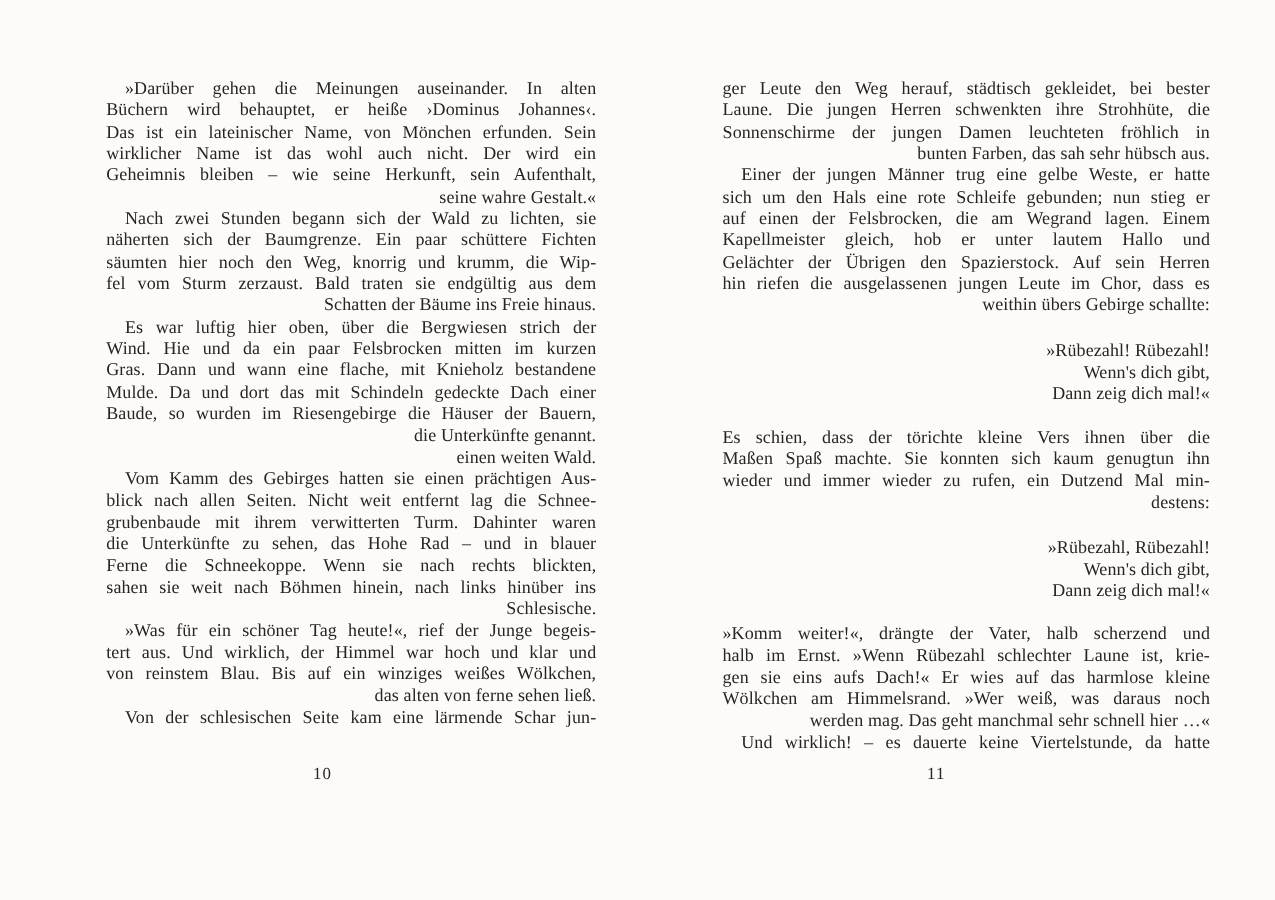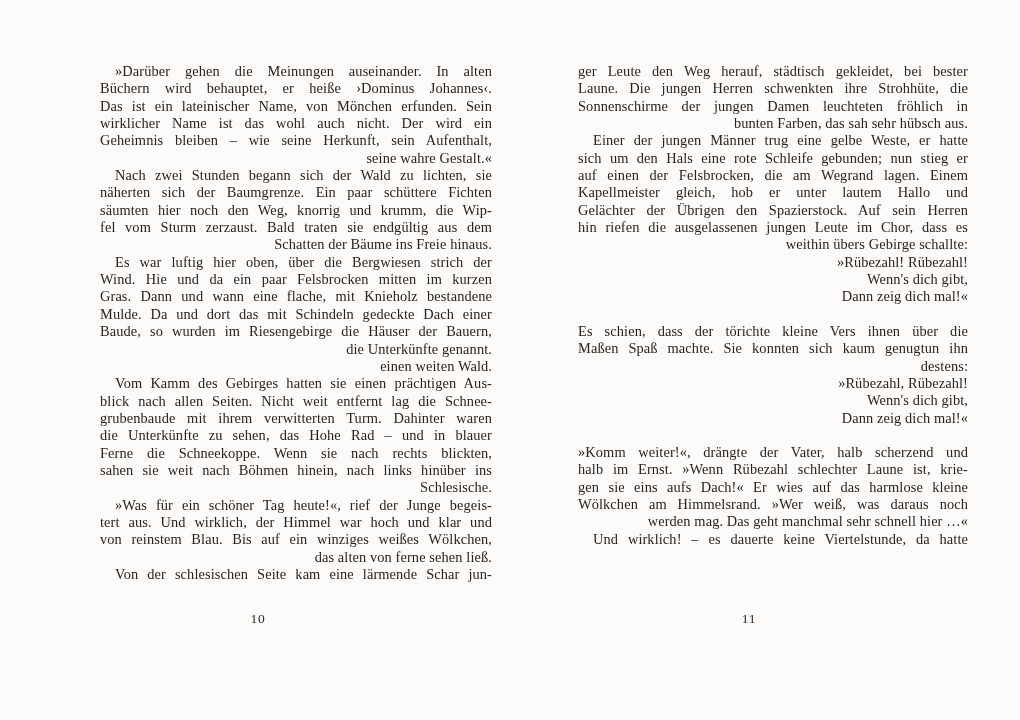--- a/index.html
+++ b/index.html
@@ -19,27 +19,27 @@
     position: absolute;
     inset: 0;
   }
   .text-col {
     position: absolute;
     top: 63px;
     font-size: 14.4px;
     line-height: 17.35px;
     letter-spacing: 0.1px;
   }
-  #col-left  { left: 100px;  width: 392px; }
+  #col-left  { left: 85px;  width: 392px; }
   #col-right { left: 578px; width: 390px; }
 
   .block { margin: 0; }
   .block.indent > .line:first-child { text-indent: 15px; }
   .block.verse {
-    margin-top: 0;
+    margin-top: 19px;
     margin-bottom: 17px;
     margin-left: 41px;
   }
   .line { text-align: right; white-space: normal; }
   .line.just {
     text-align: justify;
     text-align-last: justify;
   }
 
   .folio {
@@ -127,20 +127,21 @@
           <div class="line">weithin übers Gebirge schallte:</div>
         </div>
         <div class="block verse">
           <div class="line">»Rübezahl! Rübezahl!</div>
           <div class="line">Wenn's dich gibt,</div>
           <div class="line">Dann zeig dich mal!«</div>
         </div>
         <div class="block para">
           <div class="line just">Es schien, dass der törichte kleine Vers ihnen über die</div>
           <div class="line just">Maßen Spaß machte. Sie konnten sich kaum genugtun ihn</div>
+          <div class="line just">wieder und immer wieder zu rufen, ein Dutzend Mal min-</div>
           <div class="line">destens:</div>
         </div>
         <div class="block verse">
           <div class="line">»Rübezahl, Rübezahl!</div>
           <div class="line">Wenn's dich gibt,</div>
           <div class="line">Dann zeig dich mal!«</div>
         </div>
         <div class="block para">
           <div class="line just">»Komm weiter!«, drängte der Vater, halb scherzend und</div>
           <div class="line just">halb im Ernst. »Wenn Rübezahl schlechter Laune ist, krie-</div>

